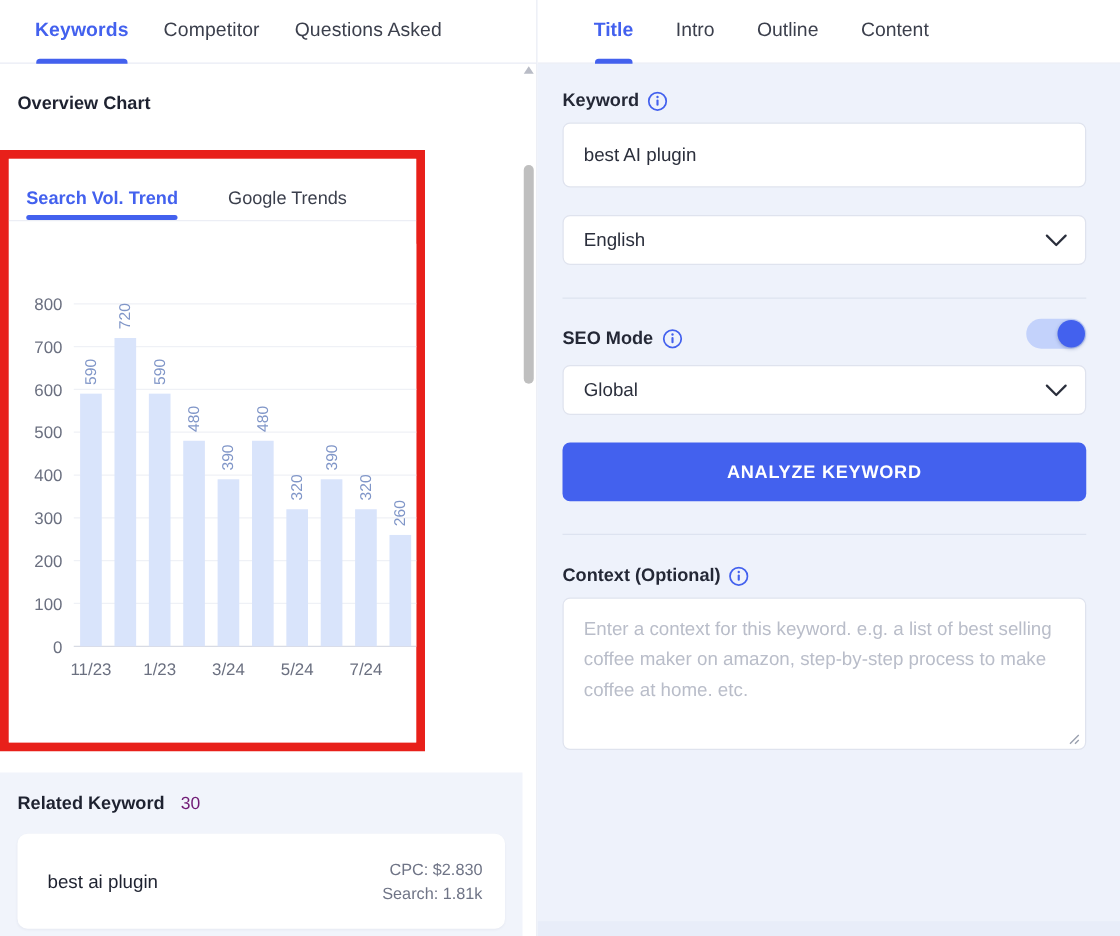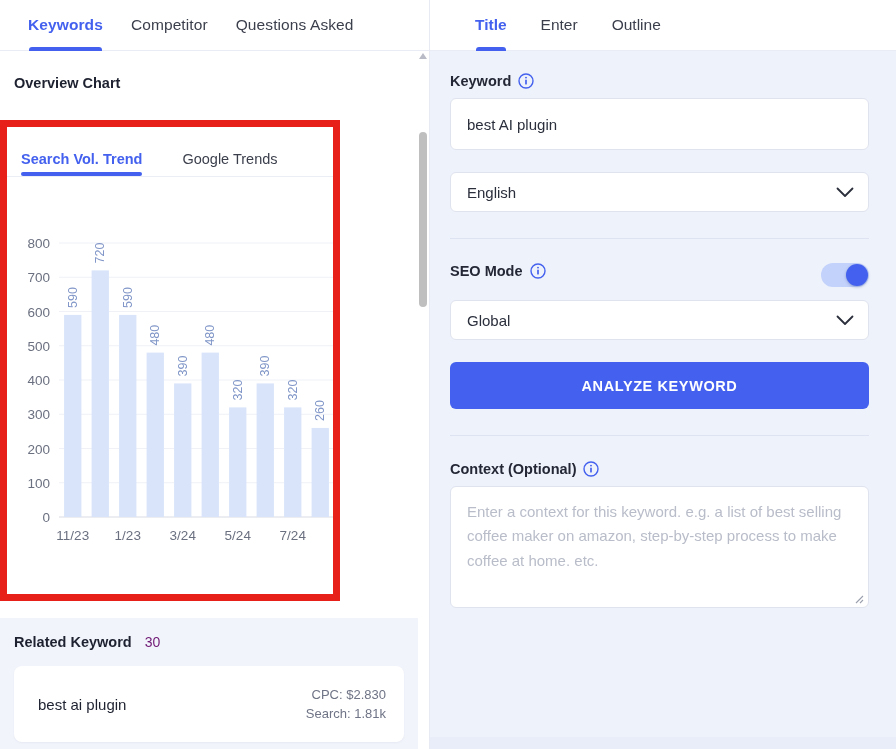--- a/index.html
+++ b/index.html
@@ -175,22 +175,22 @@
   .select-box {
     height: 40px; padding: 0 14px 0 16px;
     display:flex; align-items:center; justify-content:space-between;
     cursor:pointer;
   }
   .chev { width: 18px; height: 11px; }
   .spacer-22 { height: 22px; }
   .divider { height:1px; background:#dde3f0; margin: 26px 0 0 0; }
 
   .seo-row {
-    display:flex; align-items:flex-start; justify-content:space-between;
-    margin-top: 24px; margin-bottom: 13px;
+    display:flex; align-items:flex-end; justify-content:space-between;
+    margin-top: 16px; margin-bottom: 13px;
   }
   .toggle {
     width: 48px; height: 24px; border-radius: 12px;
     background: #c3d2fb; position: relative; cursor:pointer;
   }
   .toggle .knob {
     position:absolute; top:1px; right:1px;
     width:22px; height:22px; border-radius:50%;
     background:#4361ee;
     box-shadow: 0 1px 3px rgba(40,60,130,.35);
@@ -327,24 +327,27 @@
 
   </div>
 
   <div class="right-panel">
 
     <div class="right-tabs">
       <div class="right-tab active">
           <span>Title</span>
         </div>
       <div class="right-tab">
-          <span>Enter</span>
+          <span>Intro</span>
         </div>
       <div class="right-tab">
           <span>Outline</span>
+        </div>
+      <div class="right-tab">
+          <span>Content</span>
         </div>
     </div>
 
     <div class="form">
 
       
       <div class="field-label">
         <span>Keyword</span>
         <svg class="info-icon" viewBox="0 0 16 16">
             <circle cx="8" cy="8" r="7" fill="none" stroke="#4361ee" stroke-width="1.4"></circle>

